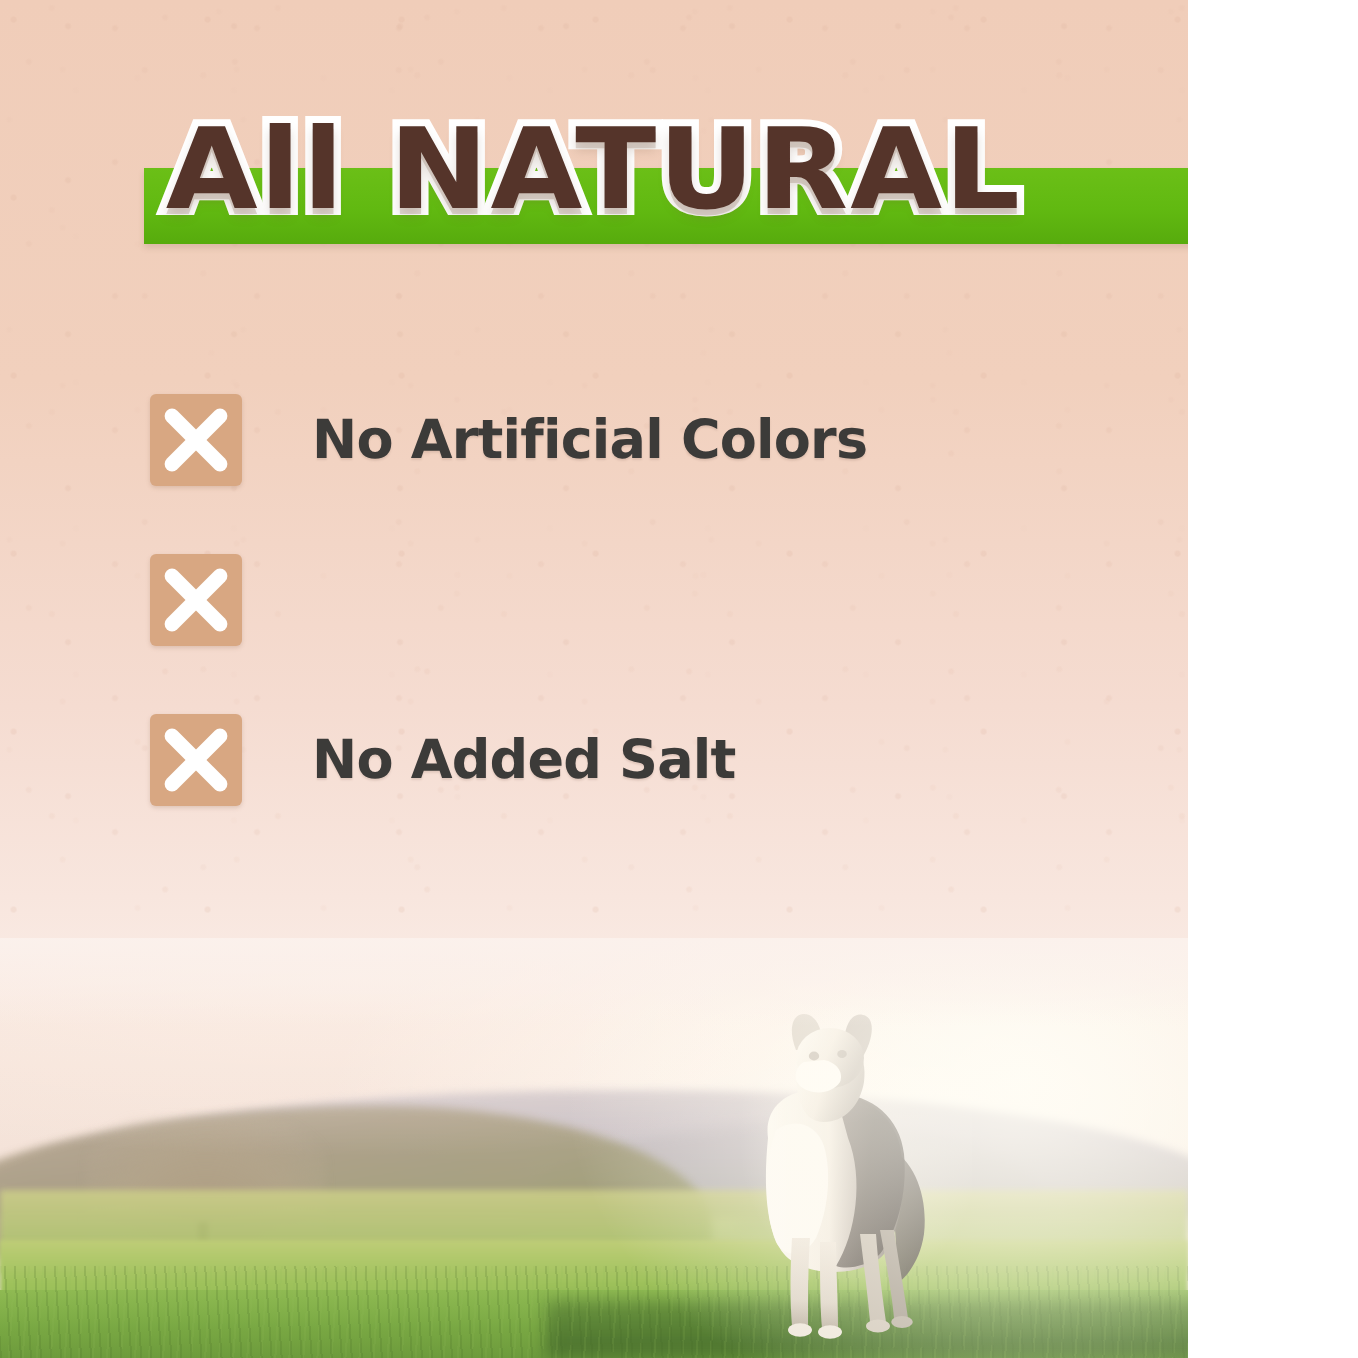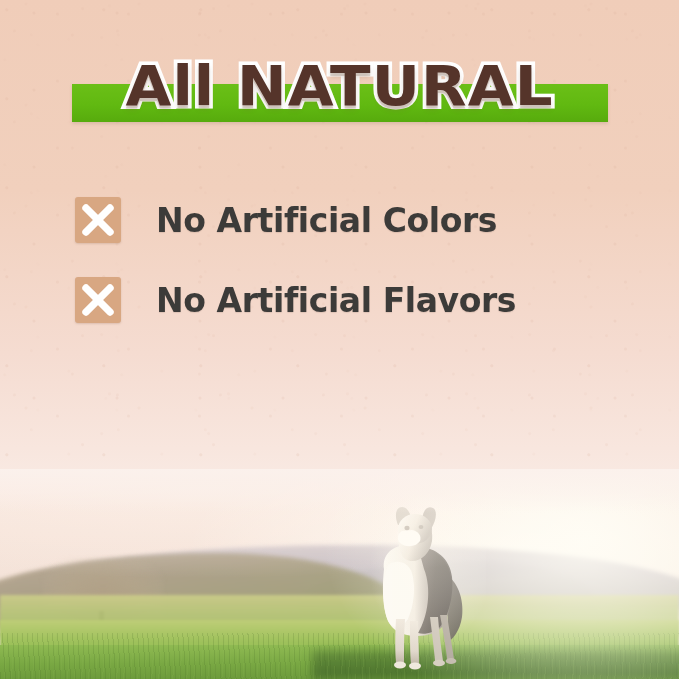--- a/index.html
+++ b/index.html
@@ -3,21 +3,21 @@
 <meta charset="utf-8">
 <style>
   html,body{margin:0;padding:0;}
   body{
     width:679px;height:679px;
     font-family:"Liberation Sans","DejaVu Sans",sans-serif;
     overflow:hidden;
   }
   #poster{
     position:relative;
-    width:679px;height:679px;
+    width:594px;height:679px;
     overflow:hidden;
     background:#fca5a5;
   }
 
   
   .bg-base{
     position:absolute;inset:0;
     background:
       linear-gradient(180deg,
         #f0cdb9 0%,
@@ -201,21 +201,21 @@
     flex:0 0 46px;
     background:#d8a782;
     border-radius:3px;
     box-shadow:0 1px 2px rgba(150,110,86,.25);
   }
   .xbox svg{position:absolute;left:0;top:0;width:46px;height:46px;}
   .claim-label{
     margin-left:35px;
     font-family:"DejaVu Sans","Liberation Sans",sans-serif;
     font-weight:700;
-    font-size:33px;
+    font-size:27px;
     letter-spacing:-.4px;
     color:#3c3b39;
     text-shadow:0 1px 1px rgba(150,120,105,.22);
     white-space:nowrap;
     text-align:center;
   }
 </style>
 </head>
 <body>
 
@@ -329,19 +329,29 @@
 
     <div class="claim">
       <div class="xbox">
         <svg viewBox="0 0 46 46" xmlns="http://www.w3.org/2000/svg">
           <g stroke="#ffffff" stroke-width="7.4" stroke-linecap="round">
             <line x1="11" y1="11" x2="35" y2="35"></line>
             <line x1="35" y1="11" x2="11" y2="35"></line>
           </g>
         </svg>
       </div>
-      <div class="claim-label">No Artificial Flavors</div>
-    </div>
-
-
+    </div>
+
+
+    <div class="claim">
+      <div class="xbox">
+        <svg viewBox="0 0 46 46" xmlns="http://www.w3.org/2000/svg">
+          <g stroke="#ffffff" stroke-width="7.4" stroke-linecap="round">
+            <line x1="11" y1="11" x2="35" y2="35"></line>
+            <line x1="35" y1="11" x2="11" y2="35"></line>
+          </g>
+        </svg>
+      </div>
+      <div class="claim-label">No Added Salt</div>
+    </div>
 
   </div>
 </div>
 
 </body></html>

